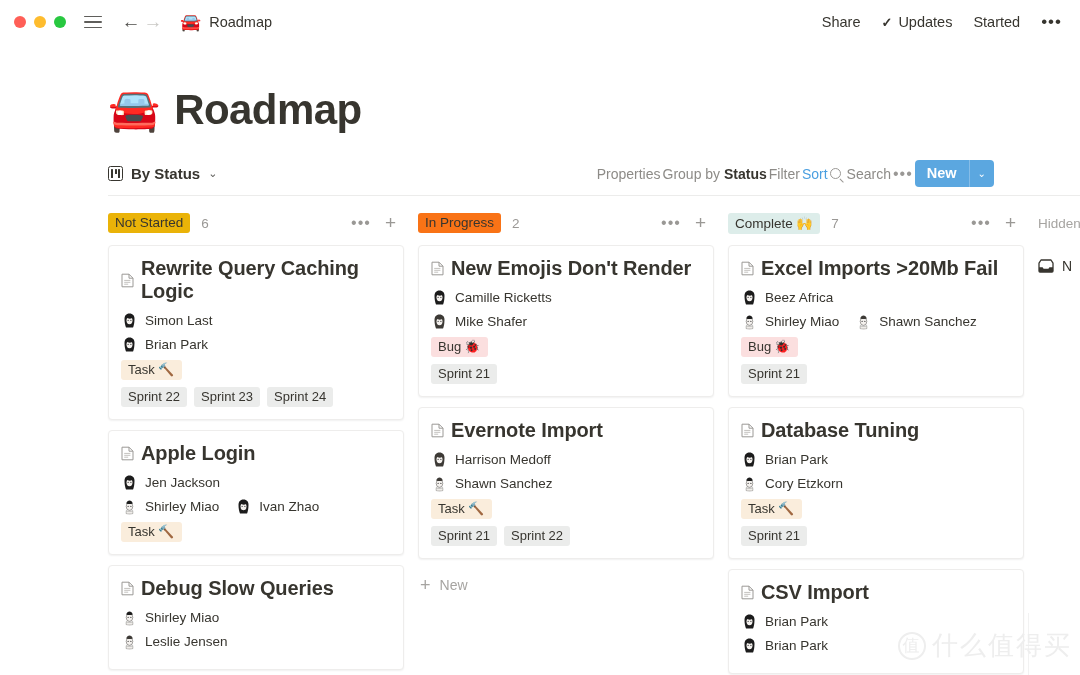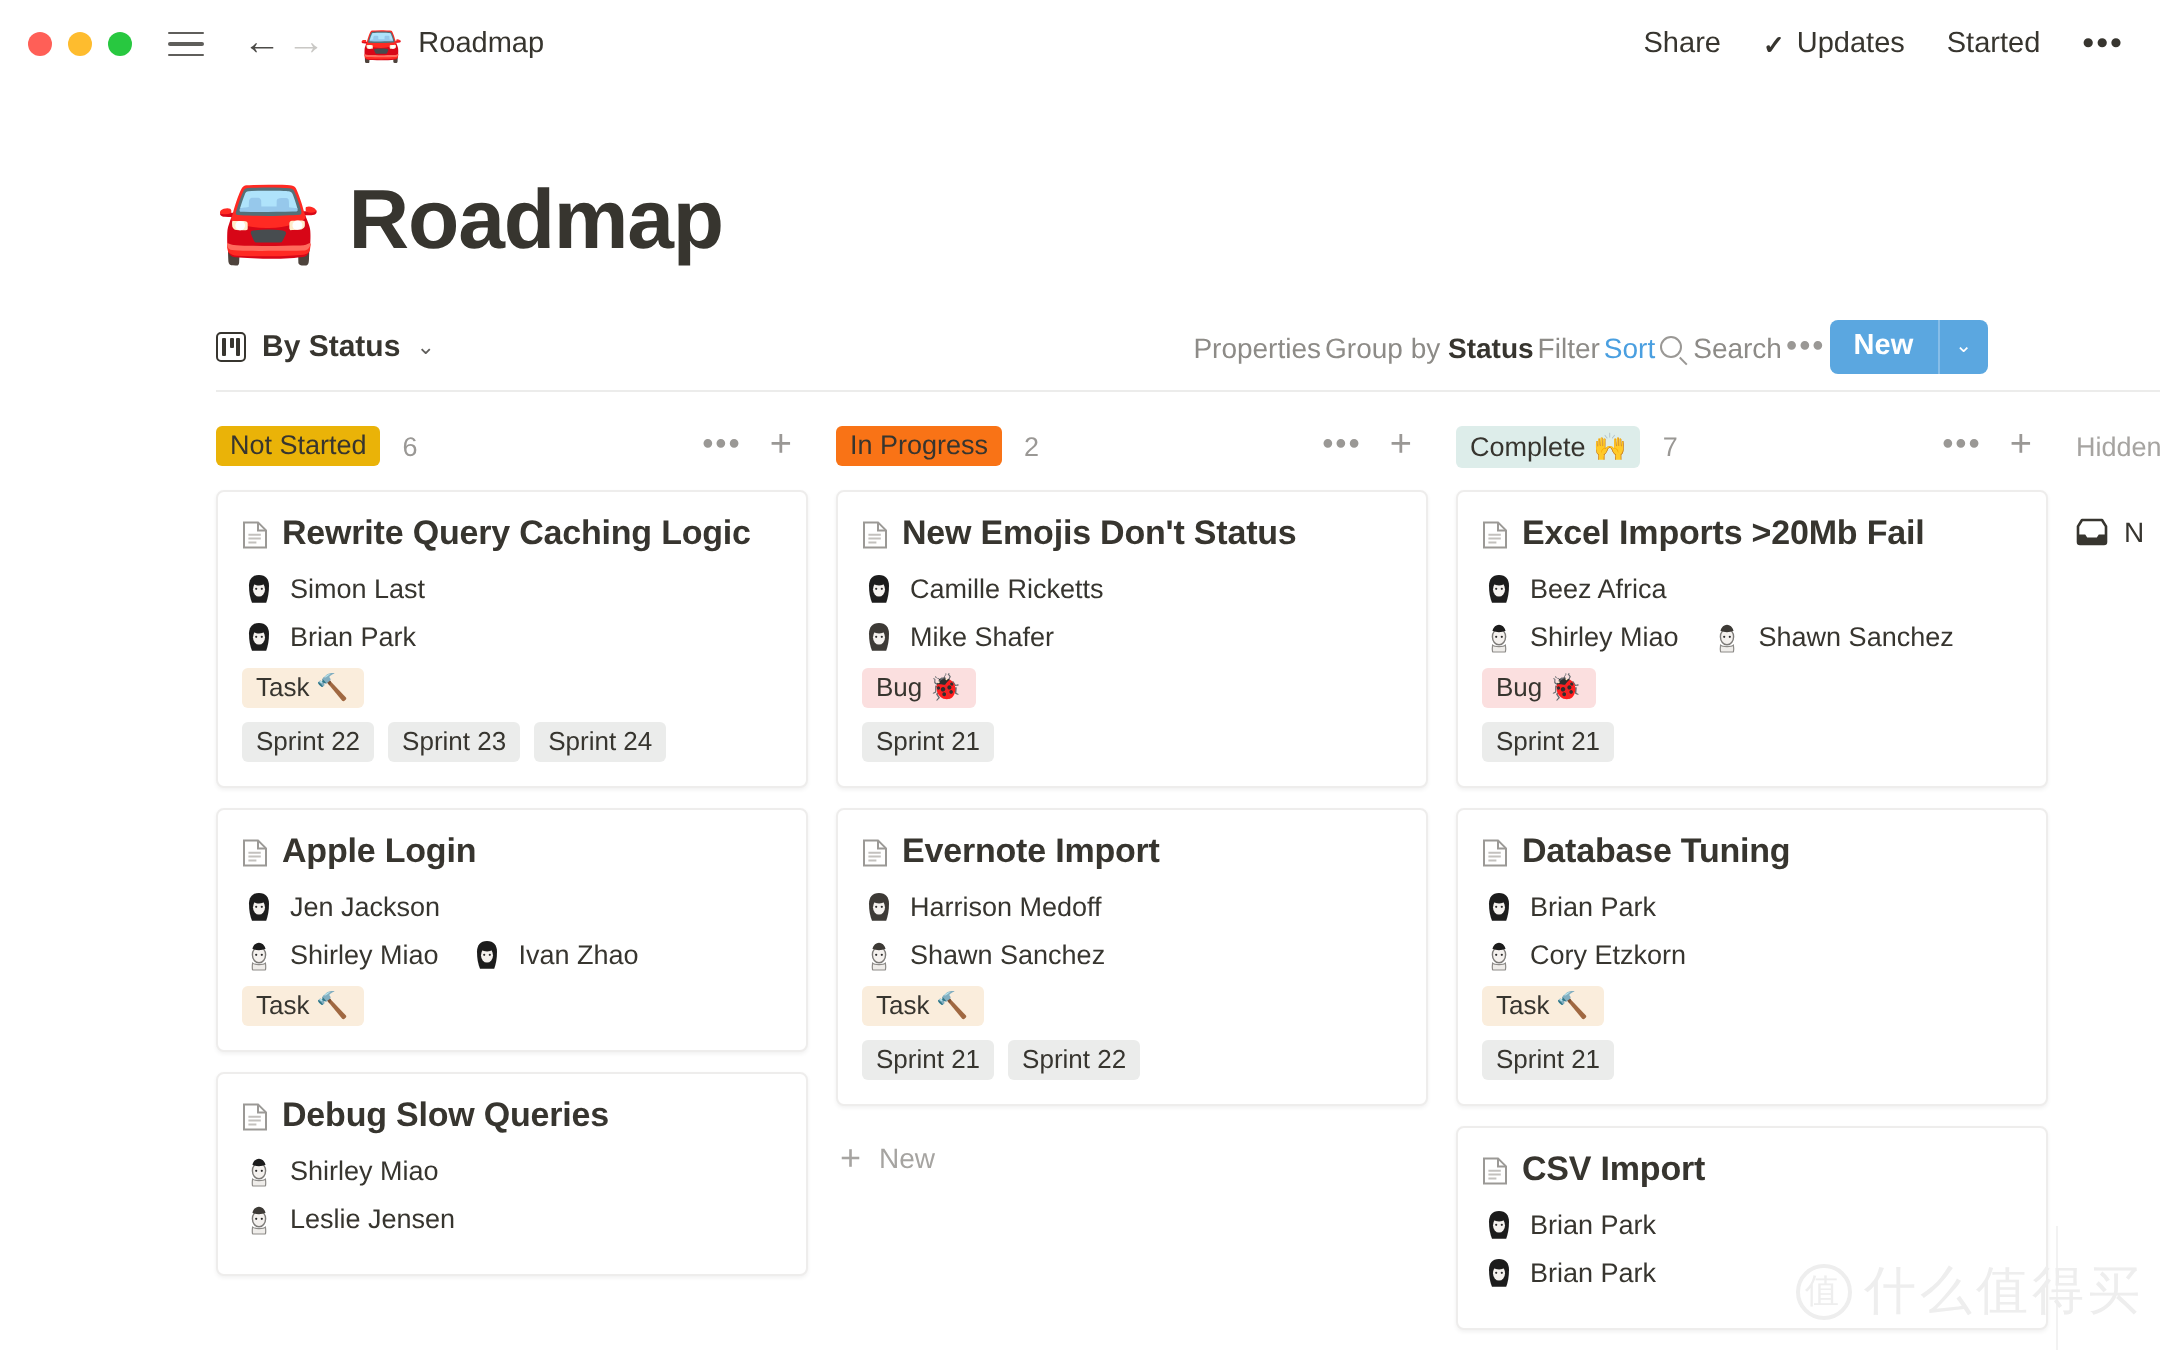--- a/index.html
+++ b/index.html
@@ -91,21 +91,21 @@
   .col-plus { font-size: 19px; color: #9a9895; line-height: 0.8; font-weight: 300; }
 
   .cards { padding-right: 14px; margin-top: 9px; }
   .card {
     background: #fff; border: 1px solid #eeedec; border-radius: 4px;
     box-shadow: 0 1px 2px rgba(15,15,15,0.06);
     padding: 11px 12px 12px; margin-bottom: 10px;
   }
   .card-title { display: flex; align-items: center; gap: 7px; margin-bottom: 9px; }
   .doc-icon { width: 13px; height: 15px; flex: 0 0 13px; }
-  .card-title .t { font-size: 17px; font-weight: 700; color: #37352f; letter-spacing: -0.1px; }
+  .card-title .t { font-size: 20px; font-weight: 700; color: #37352f; letter-spacing: -0.1px; }
   .people-row { display: flex; align-items: center; gap: 7px; margin-bottom: 7px; flex-wrap: nowrap; }
   .person { display: flex; align-items: center; gap: 7px; }
   .person + .person { margin-left: 9px; }
   .avatar { width: 17px; height: 17px; border-radius: 50%; flex: 0 0 17px; overflow: hidden; }
   .pname { font-size: 13.5px; color: #37352f; white-space: nowrap; }
   .tag-row { display: flex; gap: 7px; flex-wrap: wrap; margin-top: 3px; }
   .tag { font-size: 13px; padding: 2px 7px 3px; border-radius: 3px; white-space: nowrap; }
   .tag.cream { background: #faeddc; color: #37352f; }
   .tag.pink { background: #fbdfdf; color: #37352f; }
   .tag.gray { background: #ebeceb; color: #37352f; }
@@ -359,21 +359,21 @@
           </span>
         </div>
         <div class="cards">
           <div class="card">
             <div class="card-title">
               <span class="doc-icon"><svg viewBox="0 0 13 15" width="13" height="15">
                   <path d="M1 1.2h7l4 4v8.6H1z" fill="#fff" stroke="#9b9996" stroke-width="1"></path>
                   <path d="M8 1.2v4h4" fill="none" stroke="#9b9996" stroke-width="1"></path>
                   <path d="M3.2 7.4h6.2M3.2 9.3h6.2M3.2 11.2h4" stroke="#c3c1be" stroke-width="1"></path>
                 </svg></span>
-              <span class="t">New Emojis Don't Status</span>
+              <span class="t">New Emojis Don't Render</span>
             </div>
             <div class="people-row">
               <span class="person">
                 <span class="avatar"><svg viewBox="0 0 17 17" width="17" height="17">
                     <circle cx="8.5" cy="8.5" r="8.5" fill="#ffffff"></circle>
                     <path d="M8.5 1.5c3.4 0 5 2.3 5 5.3 0 3.5-.6 6.6-1.4 8.6H5c-.9-2-1.5-5.1-1.5-8.6 0-3 1.6-5.3 5-5.3z" fill="#1c1c1c"></path>
                     <ellipse cx="8.5" cy="8.6" rx="3" ry="3.7" fill="#f4f1ee"></ellipse>
                     <path d="M5.6 5.6c1.3 1.4 4.2 1.5 5.8.2-.4-2-1.6-3-2.9-3s-2.5 1-2.9 2.8z" fill="#1c1c1c"></path>
                     <circle cx="7.1" cy="8.4" r=".55" fill="#2b2b2b"></circle>
                     <circle cx="9.9" cy="8.4" r=".55" fill="#2b2b2b"></circle>

